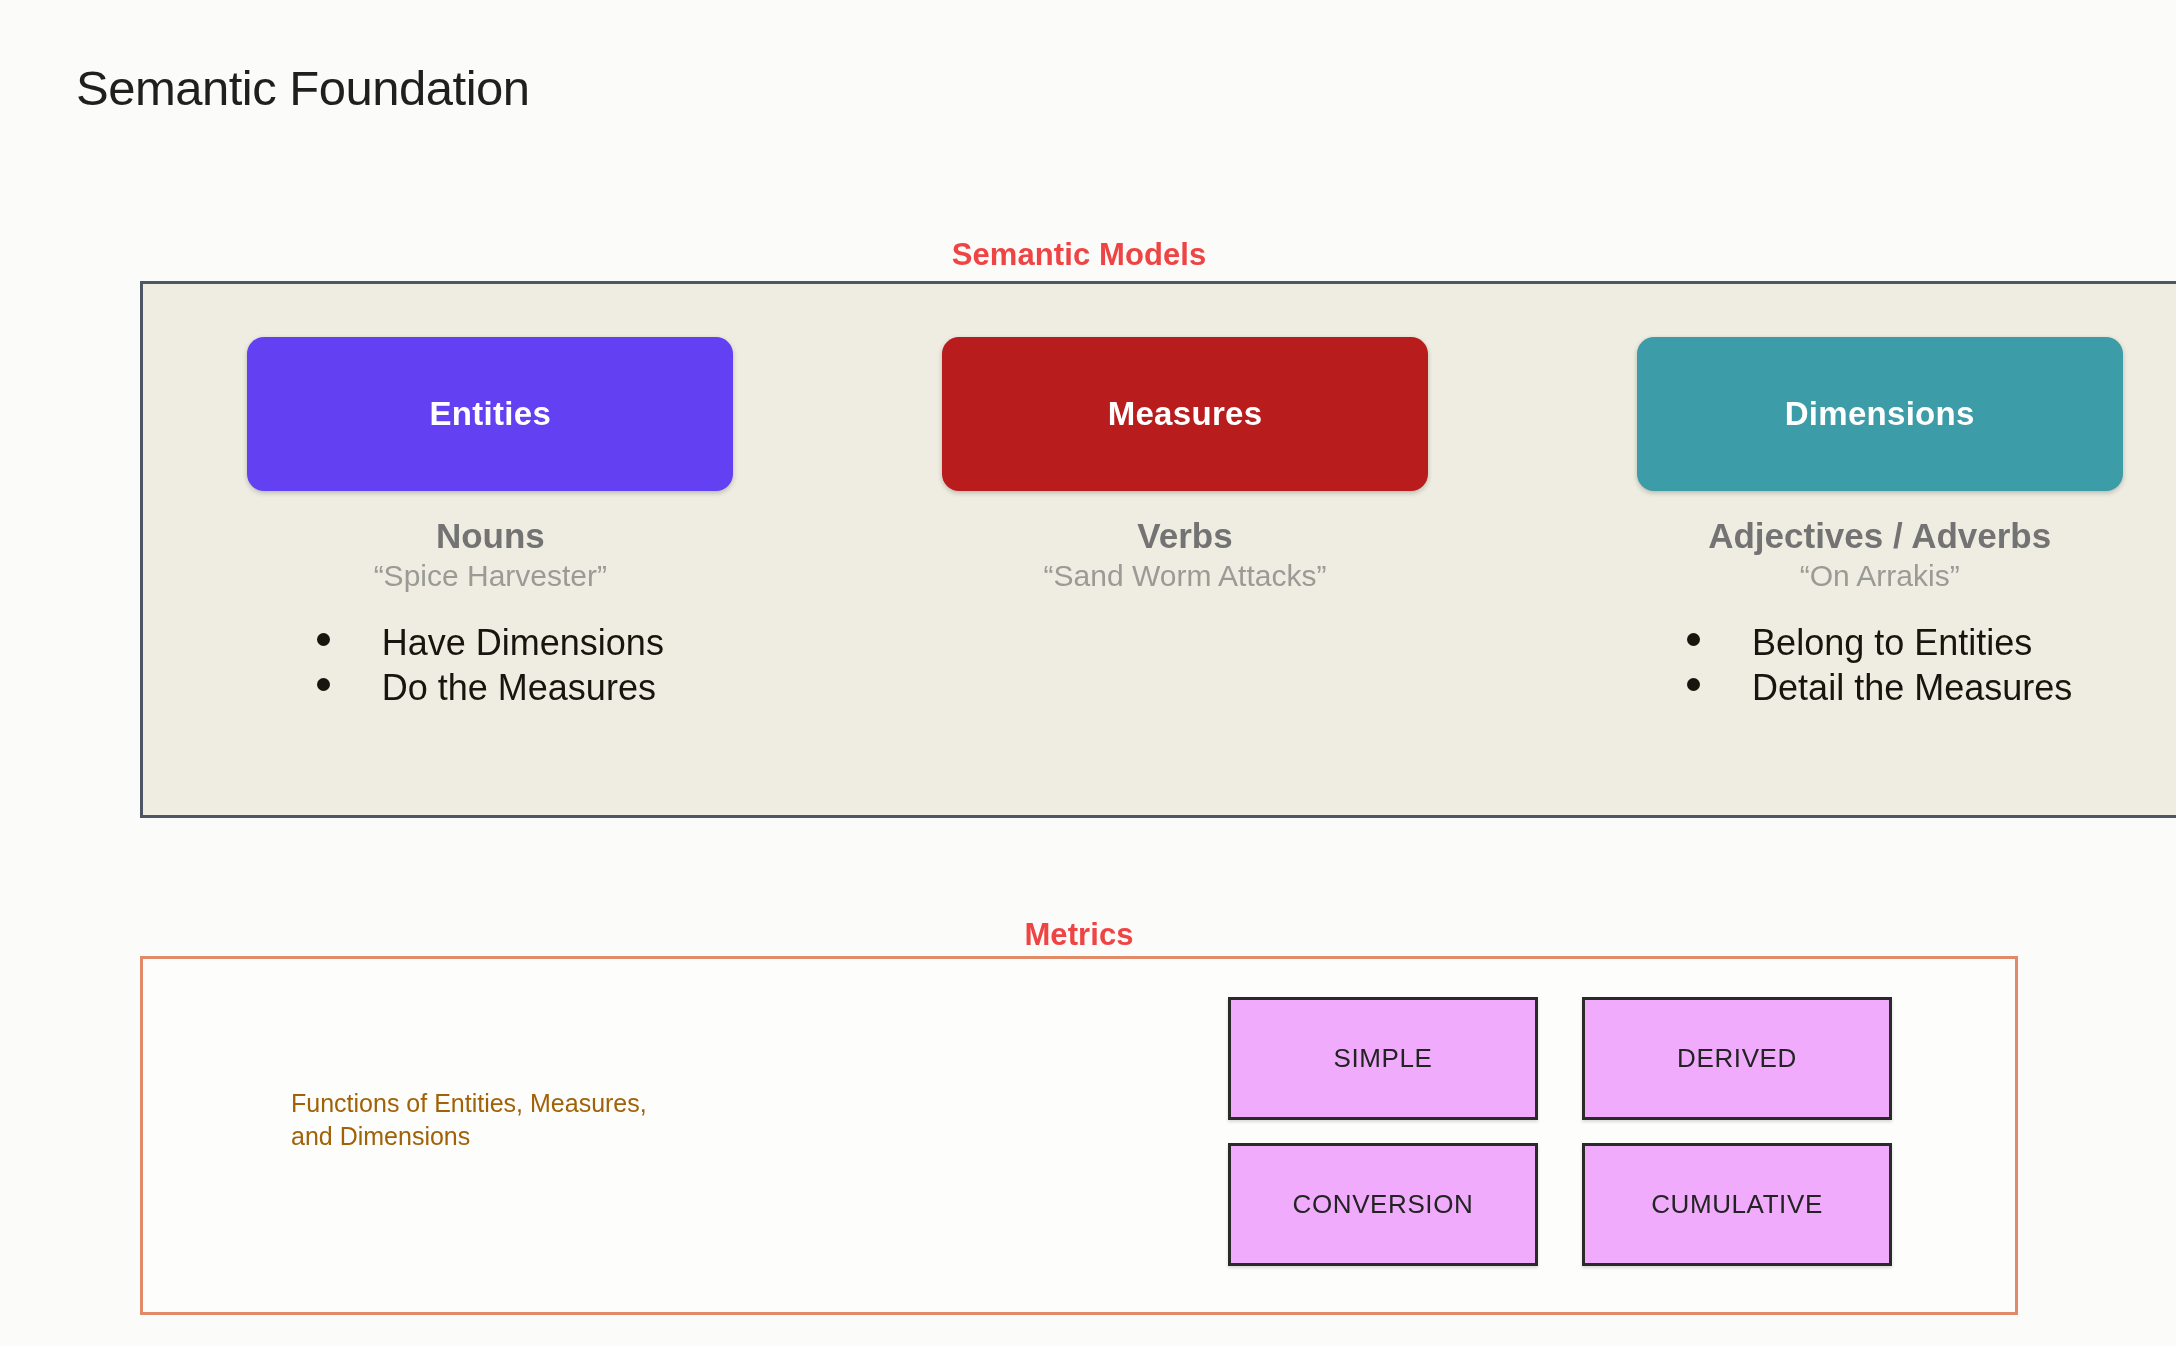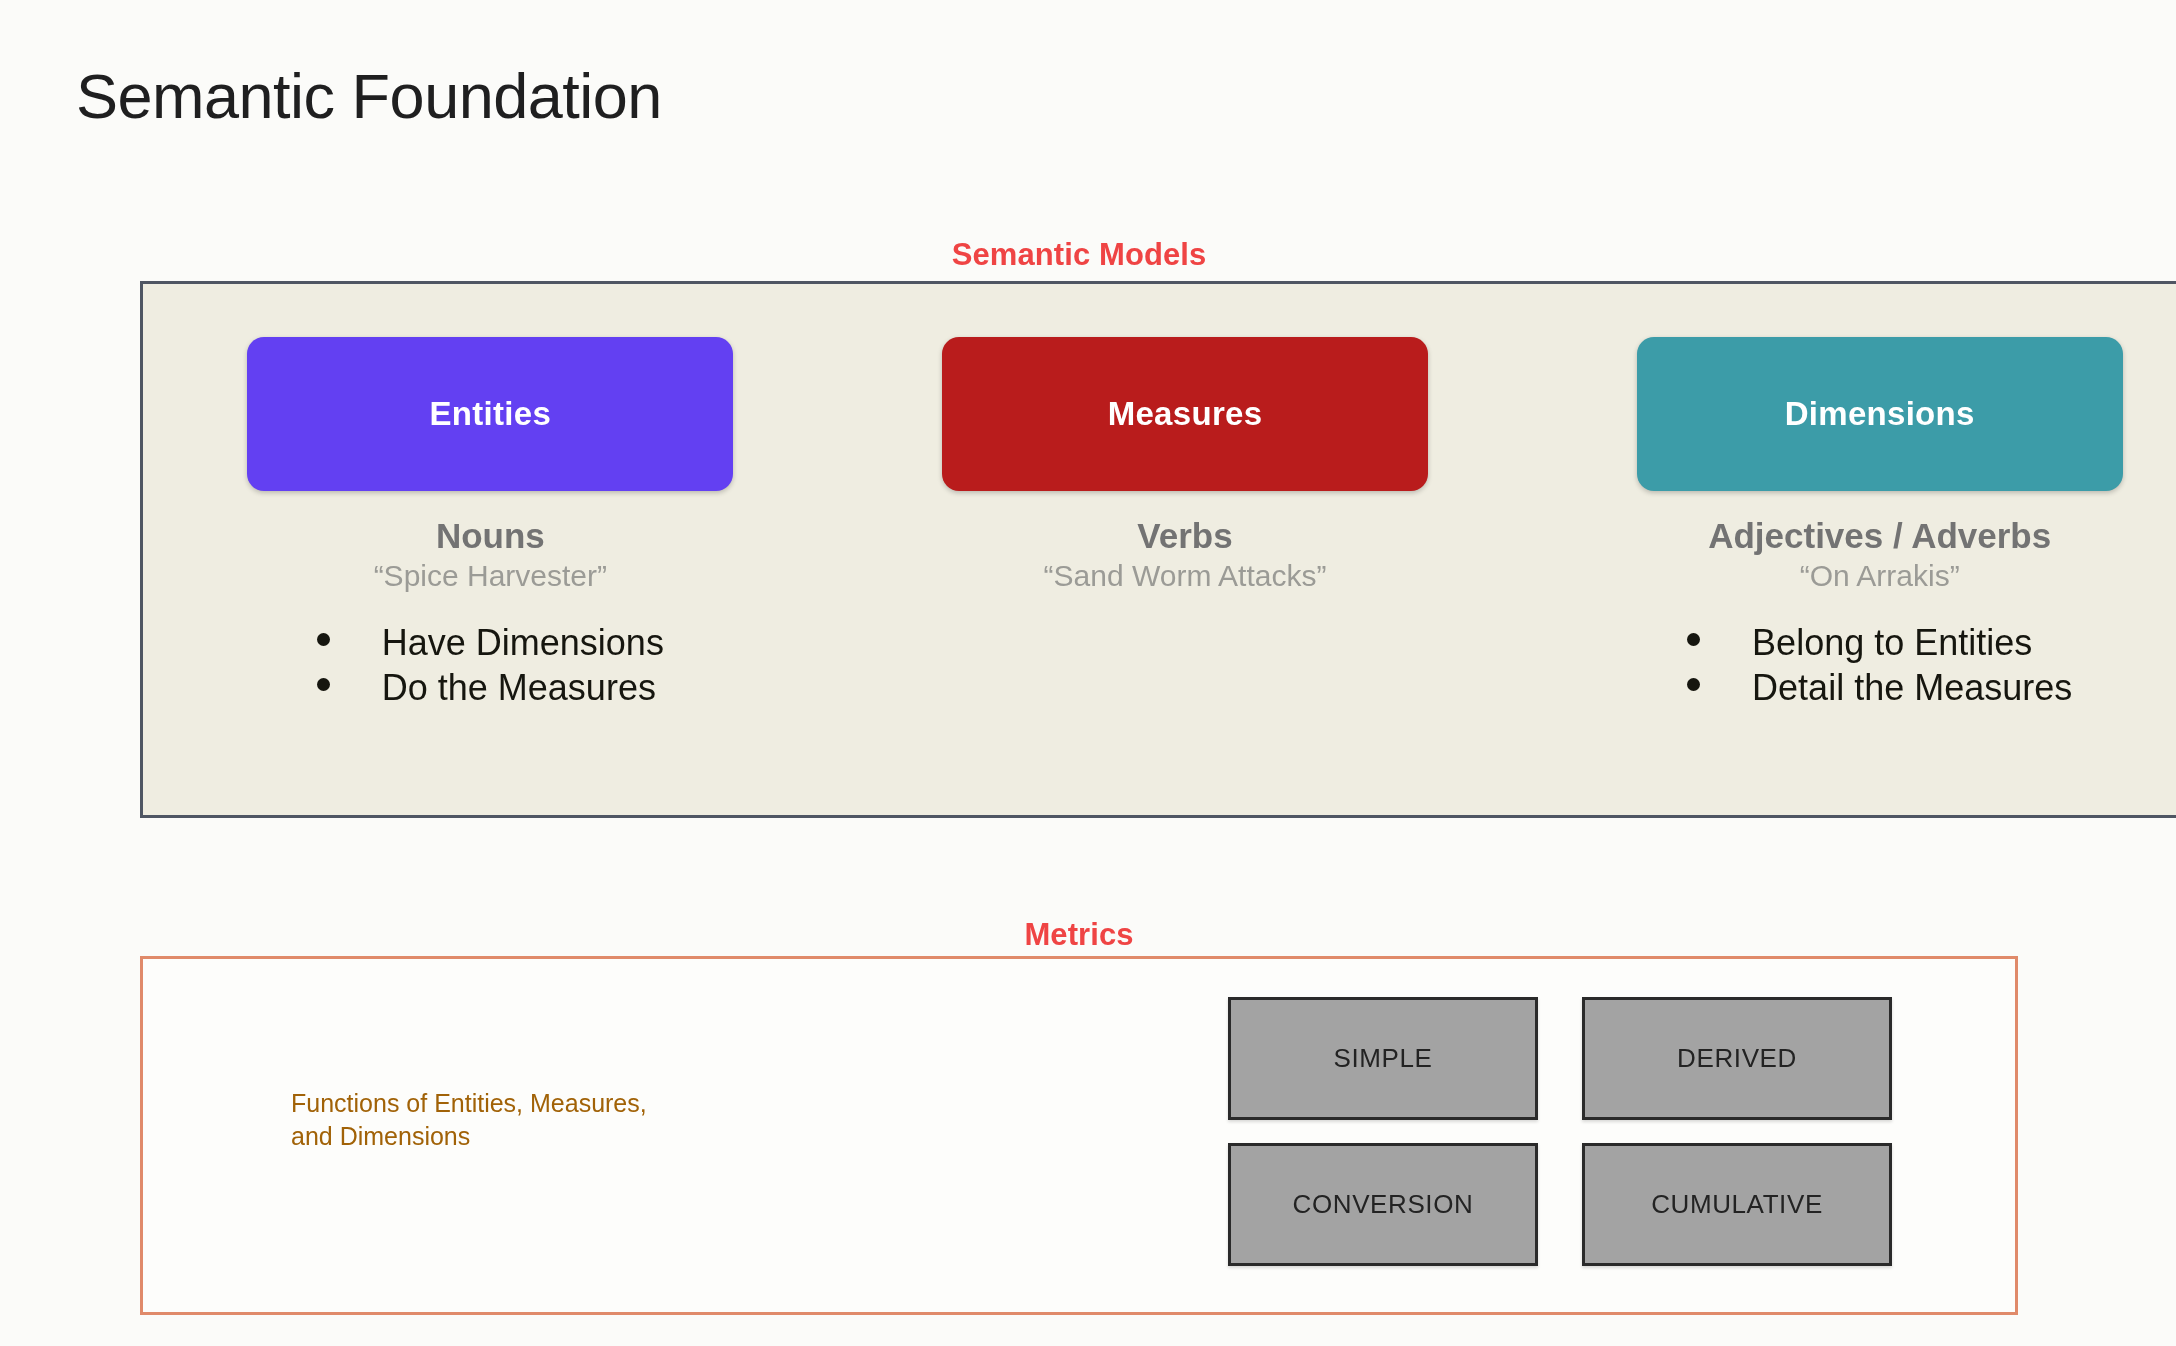--- a/index.html
+++ b/index.html
@@ -14,21 +14,21 @@
     color: #1c1c1c;
     overflow: hidden;
     position: relative;
   }
 
   
   .page-title {
     position: absolute;
     left: 76px;
     top: 62px;
-    font-size: 63px;
+    font-size: 49px;
     font-weight: 400;
     letter-spacing: -0.5px;
     color: #1f1f20;
     line-height: 1.1;
     white-space: nowrap;
   }
 
   
   .section-caption {
     position: absolute;
@@ -168,21 +168,21 @@
     left: 1085px;
     top: 38px;
     display: grid;
     grid-template-columns: 310px 310px;
     grid-template-rows: 123px 123px;
     column-gap: 44px;
     row-gap: 23px;
   }
   .metric-box {
     border: 3px solid #2a2a2a;
-    background: #a3a3a3;
+    background: #f0abfc;
     display: flex;
     align-items: center;
     justify-content: center;
     font-size: 26px;
     letter-spacing: 0.6px;
     color: #232323;
     box-sizing: border-box;
     box-shadow: 0 2px 3px rgba(0,0,0,0.14);
   }
 </style>

